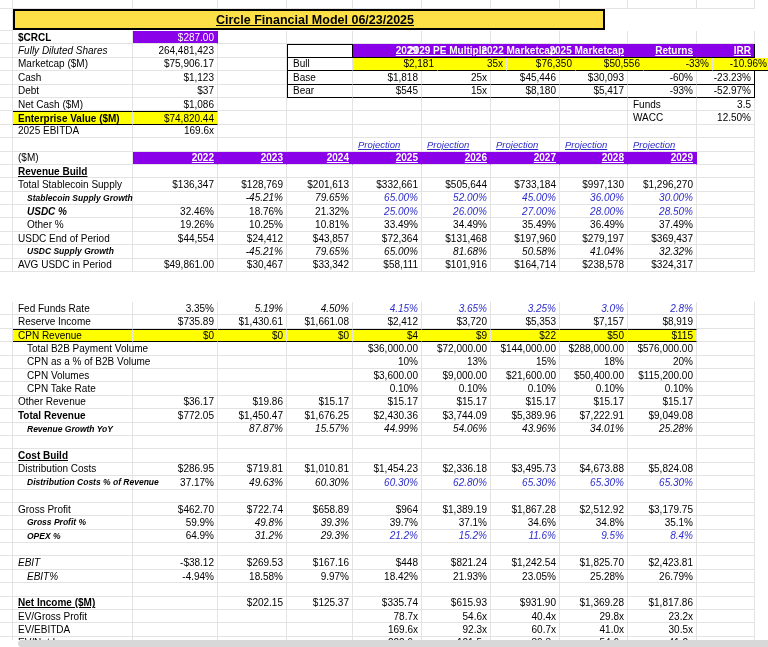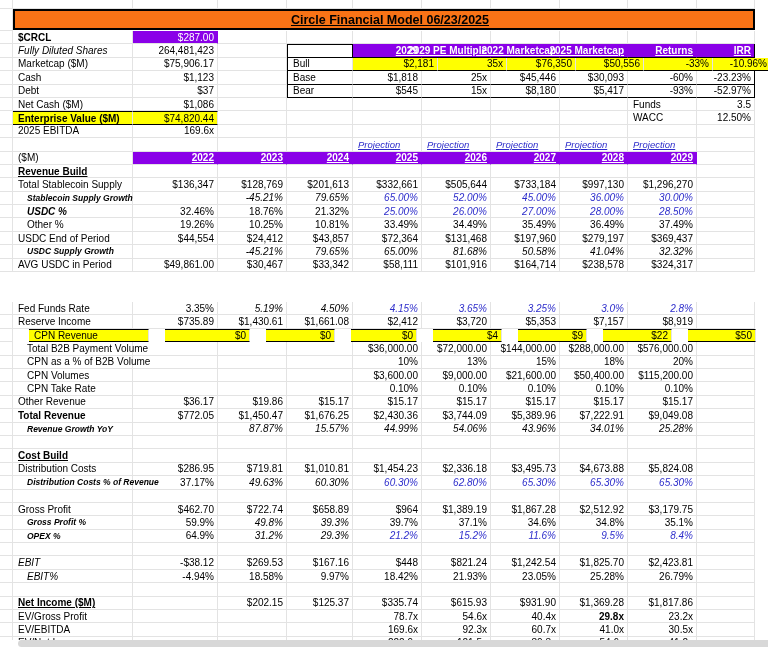--- a/index.html
+++ b/index.html
@@ -30,21 +30,21 @@
     background:#8a00e8;color:#fff;font-weight:bold;text-decoration:underline;
     justify-content:flex-end;text-align:right;border-right-color:#8a00e8;
   }
   .proj{color:#2d2dcb;font-style:italic;text-decoration:underline;font-size:9.5px;}
   .bt{border-top:1px solid #000;}
   .bb{border-bottom:1px solid #000;}
   .bl{border-left:1px solid #000;}
   .br{border-right:1px solid #000;}
   .boxed{border:1px solid #000;}
   .titlebox{
-    box-sizing:border-box;width:742px;height:21px;border:2px solid #000;background:#f97316;
+    box-sizing:border-box;width:592px;height:21px;border:2px solid #000;background:#fde047;
     display:flex;align-items:center;justify-content:center;
     font-size:12.5px;font-weight:bold;text-decoration:underline;padding-left:12px;
   }
   .scrollbar{
     position:absolute;left:0;top:640px;width:768px;height:7px;background:#fff;
   }
   .scroll-thumb{
     position:absolute;left:18px;top:0;width:750px;height:7px;background:#d8d8d8;
     border-radius:4px 0 0 4px;
   }
@@ -323,21 +323,21 @@
       <div class="cell num" style="width: 85px;">$735.89</div>
       <div class="cell num" style="width: 69px;">$1,430.61</div>
       <div class="cell num" style="width: 66px;">$1,661.08</div>
       <div class="cell num" style="width: 69px;">$2,412</div>
       <div class="cell num" style="width: 69px;">$3,720</div>
       <div class="cell num" style="width: 69px;">$5,353</div>
       <div class="cell num" style="width: 68px;">$7,157</div>
       <div class="cell num" style="width: 69px;">$8,919</div>
       <div class="cell " style="width: 58px;"></div>
     </div>
-    <div class="row" style="height: 13.4px; gap: 16px;">
+    <div class="row" style="height: 13.4px;">
       <div class="cell " style="width: 13px;"></div>
       <div class="cell lab  yellow bt bb" style="width: 120px;">CPN Revenue</div>
       <div class="cell num yellow bt bb" style="width: 85px;">$0</div>
       <div class="cell num yellow bt bb" style="width: 69px;">$0</div>
       <div class="cell num yellow bt bb" style="width: 66px;">$0</div>
       <div class="cell num yellow bt bb" style="width: 69px;">$4</div>
       <div class="cell num yellow bt bb" style="width: 69px;">$9</div>
       <div class="cell num yellow bt bb" style="width: 69px;">$22</div>
       <div class="cell num yellow bt bb" style="width: 68px;">$50</div>
       <div class="cell num yellow bt bb" style="width: 69px;">$115</div>
@@ -605,21 +605,21 @@
     </div>
     <div class="row" style="height: 13.4px;">
       <div class="cell " style="width: 13px;"></div>
       <div class="cell lab " style="width: 120px;">EV/Gross Profit</div>
       <div class="cell num" style="width: 85px;"></div>
       <div class="cell num" style="width: 69px;"></div>
       <div class="cell num" style="width: 66px;"></div>
       <div class="cell num" style="width: 69px;">78.7x</div>
       <div class="cell num" style="width: 69px;">54.6x</div>
       <div class="cell num" style="width: 69px;">40.4x</div>
-      <div class="cell num" style="width: 68px; font-weight: bold;">29.8x</div>
+      <div class="cell num" style="width: 68px;">29.8x</div>
       <div class="cell num" style="width: 69px;">23.2x</div>
       <div class="cell " style="width: 58px;"></div>
     </div>
     <div class="row" style="height: 13.4px;">
       <div class="cell " style="width: 13px;"></div>
       <div class="cell lab " style="width: 120px;">EV/EBITDA</div>
       <div class="cell num" style="width: 85px;"></div>
       <div class="cell num" style="width: 69px;"></div>
       <div class="cell num" style="width: 66px;"></div>
       <div class="cell num" style="width: 69px;">169.6x</div>

